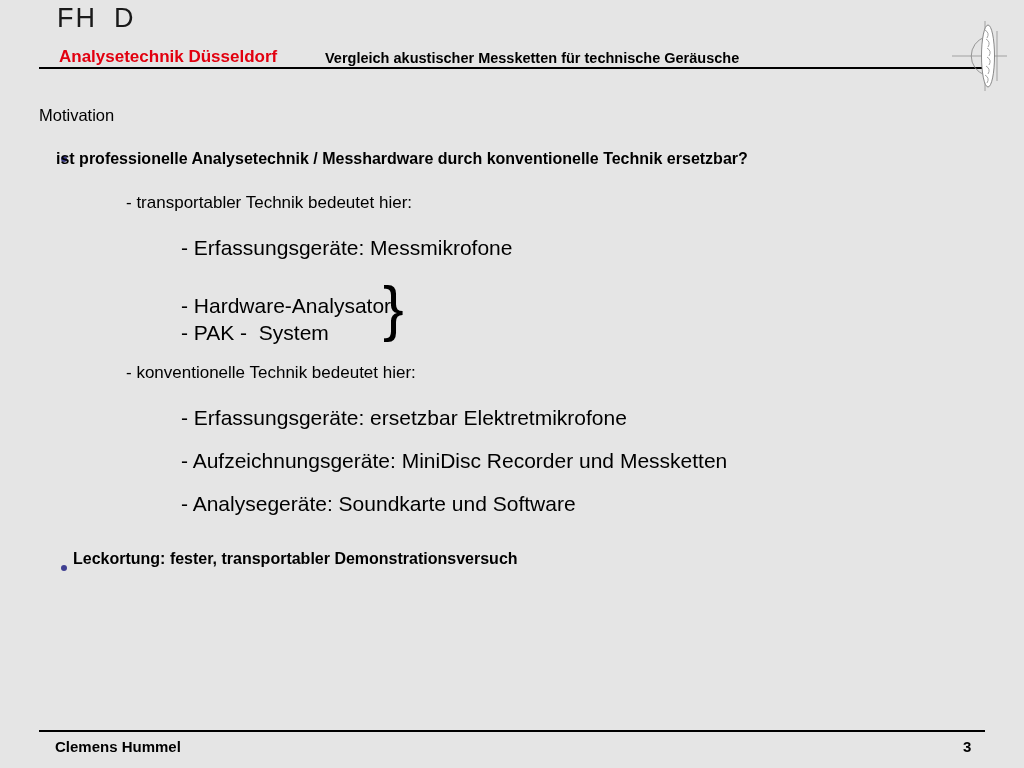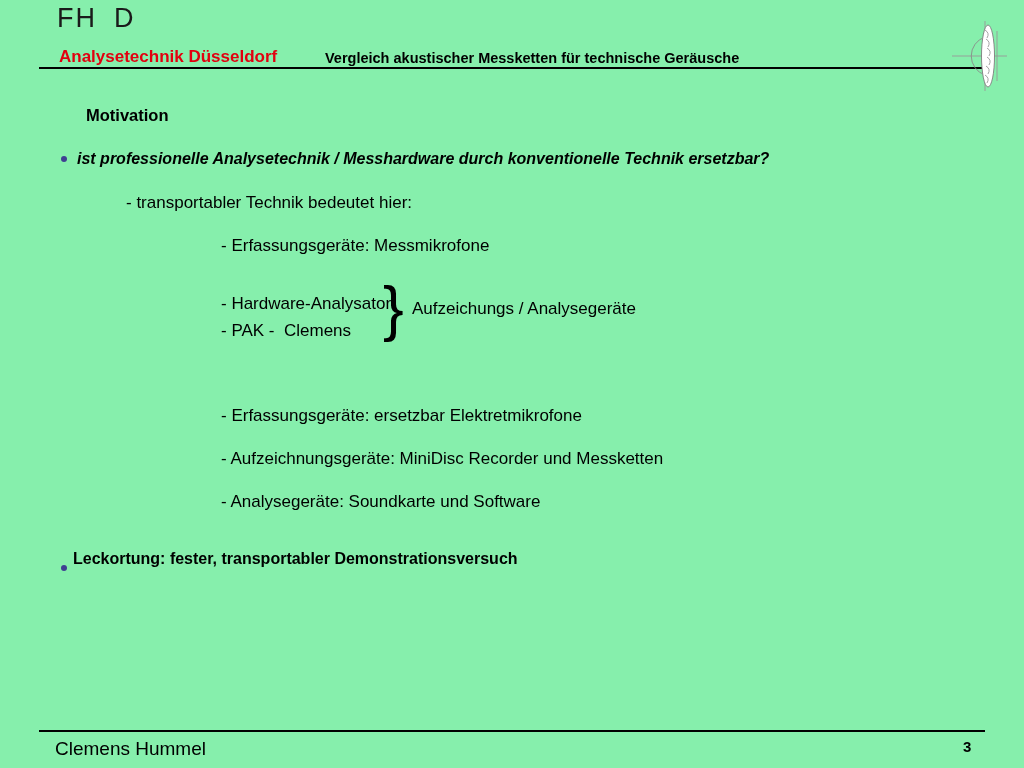--- a/index.html
+++ b/index.html
@@ -1,20 +1,20 @@
 <!DOCTYPE html>
 <html><head>
 <meta charset="utf-8">
 <style>
   html, body { margin: 0; padding: 0; background: #ffffff; }
   .slide {
     position: relative;
     width: 1024px;
     height: 768px;
-    background: #86efac;
+    background: #e5e5e5;
     font-family: "Liberation Sans", sans-serif;
     color: #000000;
     overflow: hidden;
   }
   .abs { position: absolute; white-space: pre; }
 
   
   .fhd-logo {
     left: 57px; top: 3px;
     font-size: 27px; font-weight: 400;
@@ -34,56 +34,56 @@
   .header-rule {
     left: 39px; top: 67px;
     width: 944px; height: 2px;
     background: #000000;
   }
   .emblem { left: 932px; top: 2px; }
 
   
   .heading {
     left: 39px; top: 106px;
-    font-size: 16.5px; font-weight: 700; margin-left: 47px;
+    font-size: 16.5px; font-weight: 400;
   }
   .bullet-dot {
     width: 6px; height: 6px; border-radius: 50%;
     background: #3f3f92;
   }
   .bullet-text {
     font-size: 16px; font-weight: 700;
   }
   .lvl1 {
     left: 126px;
     font-size: 17px; font-weight: 400;
   }
   .lvl2 {
     left: 181px;
-    font-size: 17px; font-weight: 400; margin-left: 40px;
+    font-size: 21px; font-weight: 400;
   }
   .brace {
     left: 383px; top: 278px;
     font-size: 62px; font-weight: 400;
     line-height: 60px;
   }
   .brace-label {
     left: 412px; top: 299px;
     font-size: 17px; font-weight: 400;
   }
 
   
   .footer-rule {
     left: 39px; top: 730px;
     width: 946px; height: 2px;
     background: #000000;
   }
   .footer-author {
     left: 55px; top: 738px;
-    font-size: 19px; font-weight: 400;
+    font-size: 15px; font-weight: 700;
   }
   .footer-page {
     left: 963px; top: 738px;
     font-size: 15px; font-weight: 700;
   }
 </style>
 </head>
 <body>
 
 <div class="slide">
@@ -110,31 +110,31 @@
         <path d="M 37 37 q 5 3 2 8" stroke="#9a9a9a"></path>
         <path d="M 36 46 q 5 3 2 8" stroke="#9a9a9a"></path>
         <path d="M 35 55 q 5 3 2 8" stroke="#9a9a9a"></path>
       </g>
     </svg>
   </div>
 
   <div class="abs heading">Motivation</div>
 
   <div class="abs bullet-dot" style="left:61px; top:156px;"></div>
-  <div class="abs bullet-text" style="left:77px; top:150px;font-style:italic;">ist professionelle Analysetechnik / Messhardware durch konventionelle Technik ersetzbar?</div>
+  <div class="abs bullet-text" style="left:56px; top:150px;">ist professionelle Analysetechnik / Messhardware durch konventionelle Technik ersetzbar?</div>
 
   <div class="abs lvl1" style="top:193px;">- transportabler Technik bedeutet hier:</div>
 
   <div class="abs lvl2" style="top:236px;">- Erfassungsgeräte: Messmikrofone</div>
   <div class="abs lvl2" style="top:294px;">- Hardware-Analysator</div>
-  <div class="abs lvl2" style="top:321px;">- PAK -  Clemens</div>
+  <div class="abs lvl2" style="top:321px;">- PAK -  System</div>
 
   <div class="abs brace">}</div>
-  <div class="abs brace-label">Aufzeichungs / Analysegeräte</div>
 
+  <div class="abs lvl1" style="top:363px;">- konventionelle Technik bedeutet hier:</div>
 
   <div class="abs lvl2" style="top:406px;">- Erfassungsgeräte: ersetzbar Elektretmikrofone</div>
   <div class="abs lvl2" style="top:449px;">- Aufzeichnungsgeräte: MiniDisc Recorder und Messketten</div>
   <div class="abs lvl2" style="top:492px;text-align:right;">- Analysegeräte: Soundkarte und Software</div>
 
   <div class="abs bullet-dot" style="left:61px; top:565px;"></div>
   <div class="abs bullet-text" style="left:73px; top:550px;">Leckortung: fester, transportabler Demonstrationsversuch</div>
 
   <div class="abs footer-rule"></div>
   <div class="abs footer-author">Clemens Hummel</div>

